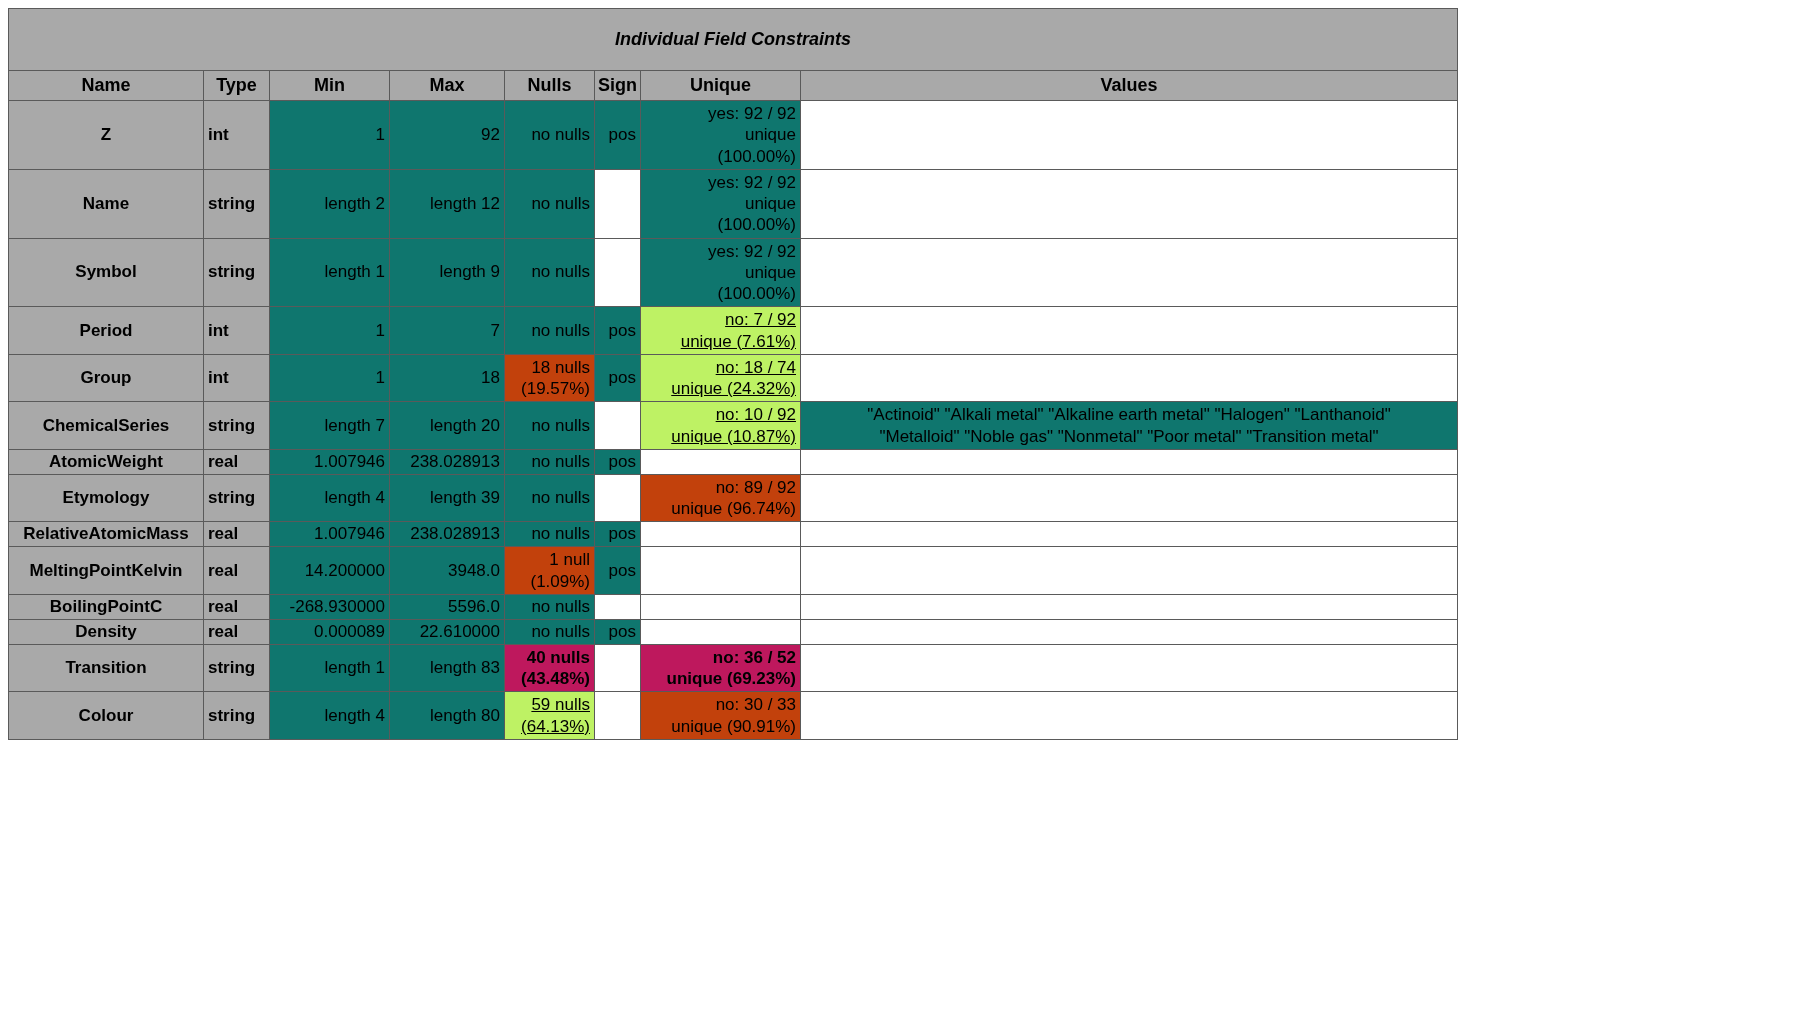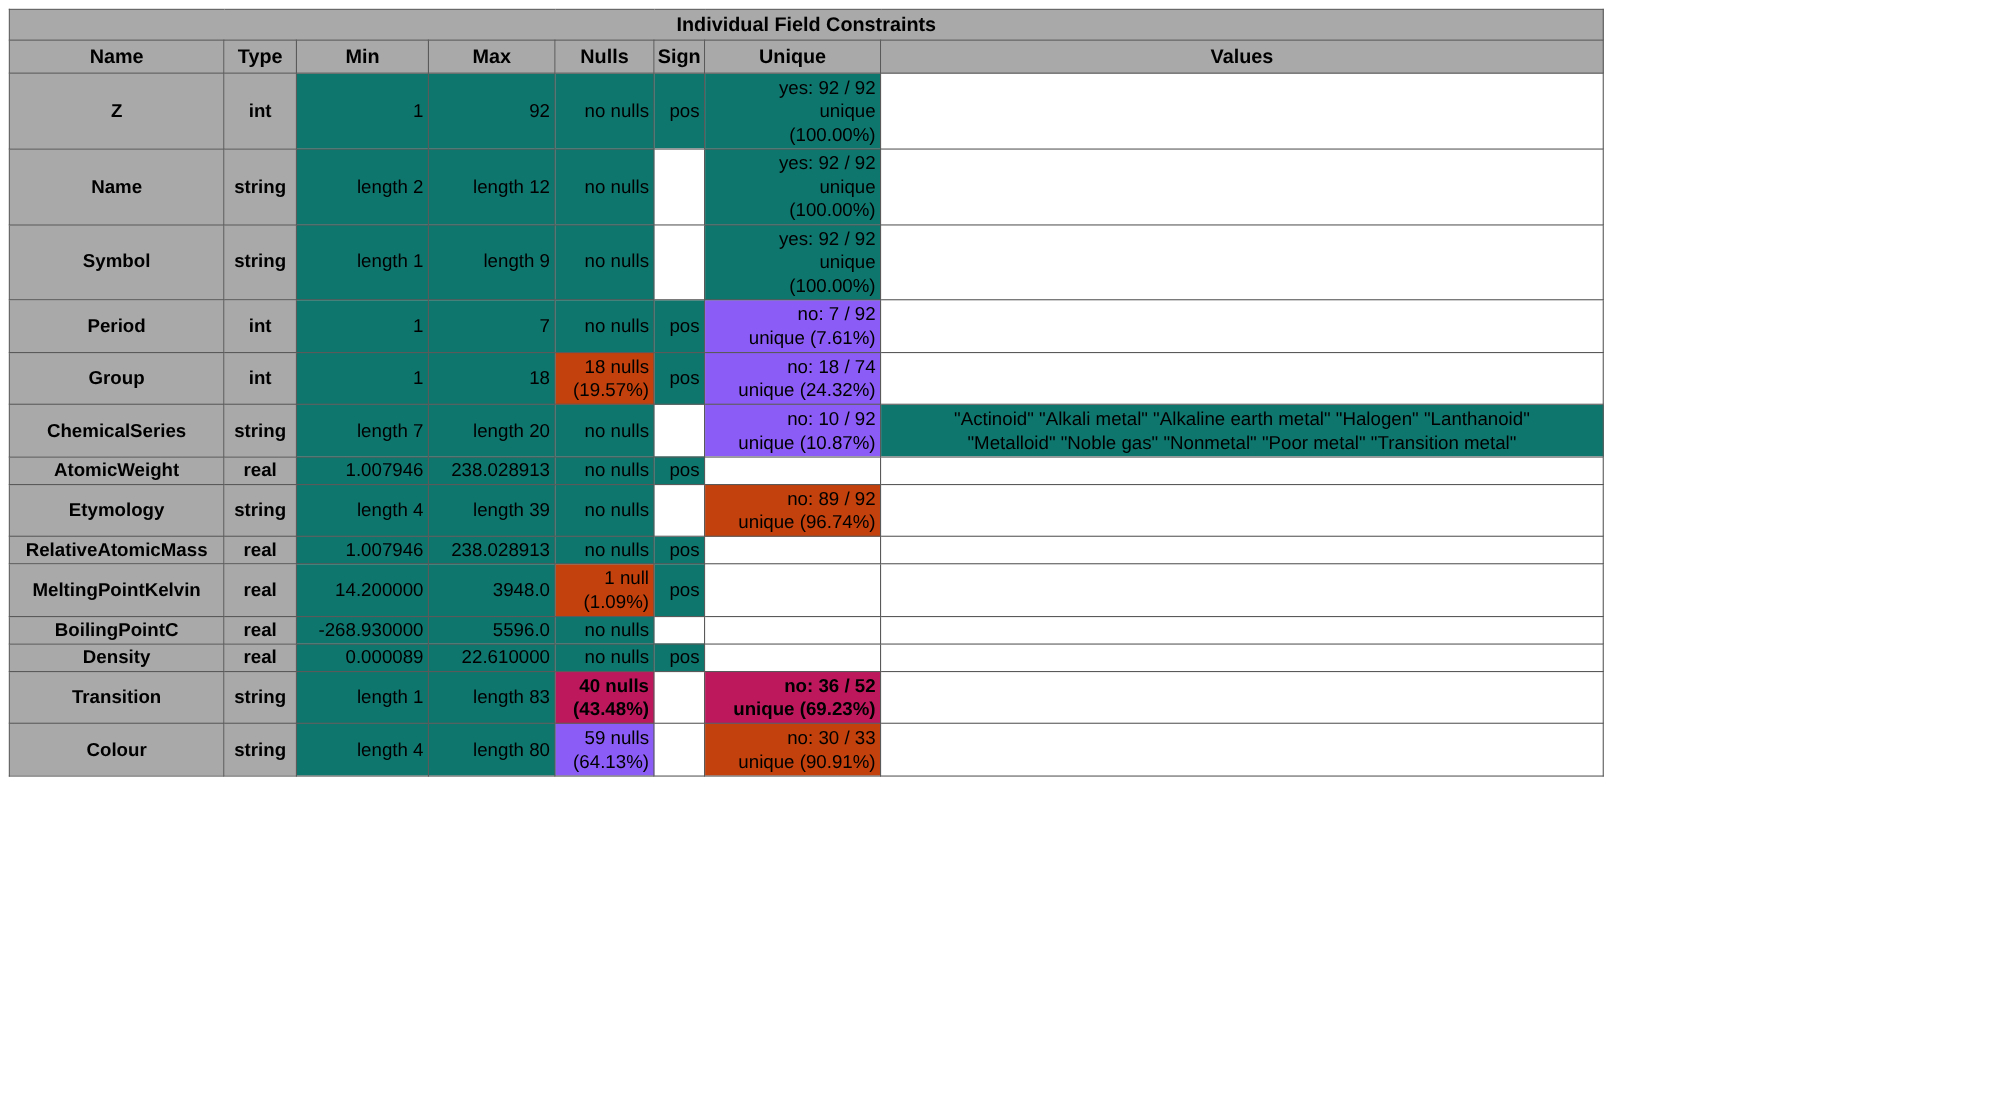--- a/index.html
+++ b/index.html
@@ -19,48 +19,48 @@
     border: 1px solid #5a5a5a;
     padding: 2px 4px;
     vertical-align: middle;
     box-sizing: border-box;
   }
   th.title {
     background: #a9a9a9;
     font-weight: bold;
     text-align: center;
     font-size: 18px;
-    padding: 3px 0;
+    padding: 20px 0;
+    font-style: italic;
   }
   th.colhead {
     background: #a9a9a9;
     font-weight: bold;
     text-align: center;
     font-size: 18px;
     padding: 4px 2px;
   }
   td.name {
     background: #a9a9a9;
     font-weight: bold;
     text-align: center;
     height: 1px;
   }
   td.type {
     background: #a9a9a9;
     font-weight: bold;
-    text-align: center;
   }
   td.cell {
     text-align: right;
   }
   td.center { text-align: center; }
   .g   { background: #0f766e; }   
   .lo  { background: #be185d; font-weight: bold; }   
   .o   { background: #c2410c; }   
-  .vlo { background: #8b5cf6; }   
+  .vlo { background: #bef264; text-decoration: underline; }   
   .w   { background: #ffffff; }
   .ml  { line-height: 1.25; }     
   col.c-name   { width: 195px; }
   col.c-type   { width: 66px; }
   col.c-min    { width: 120px; }
   col.c-max    { width: 115px; }
   col.c-nulls  { width: 90px; }
   col.c-sign   { width: 46px; }
   col.c-unique { width: 160px; }
   col.c-values { width: 657px; }

